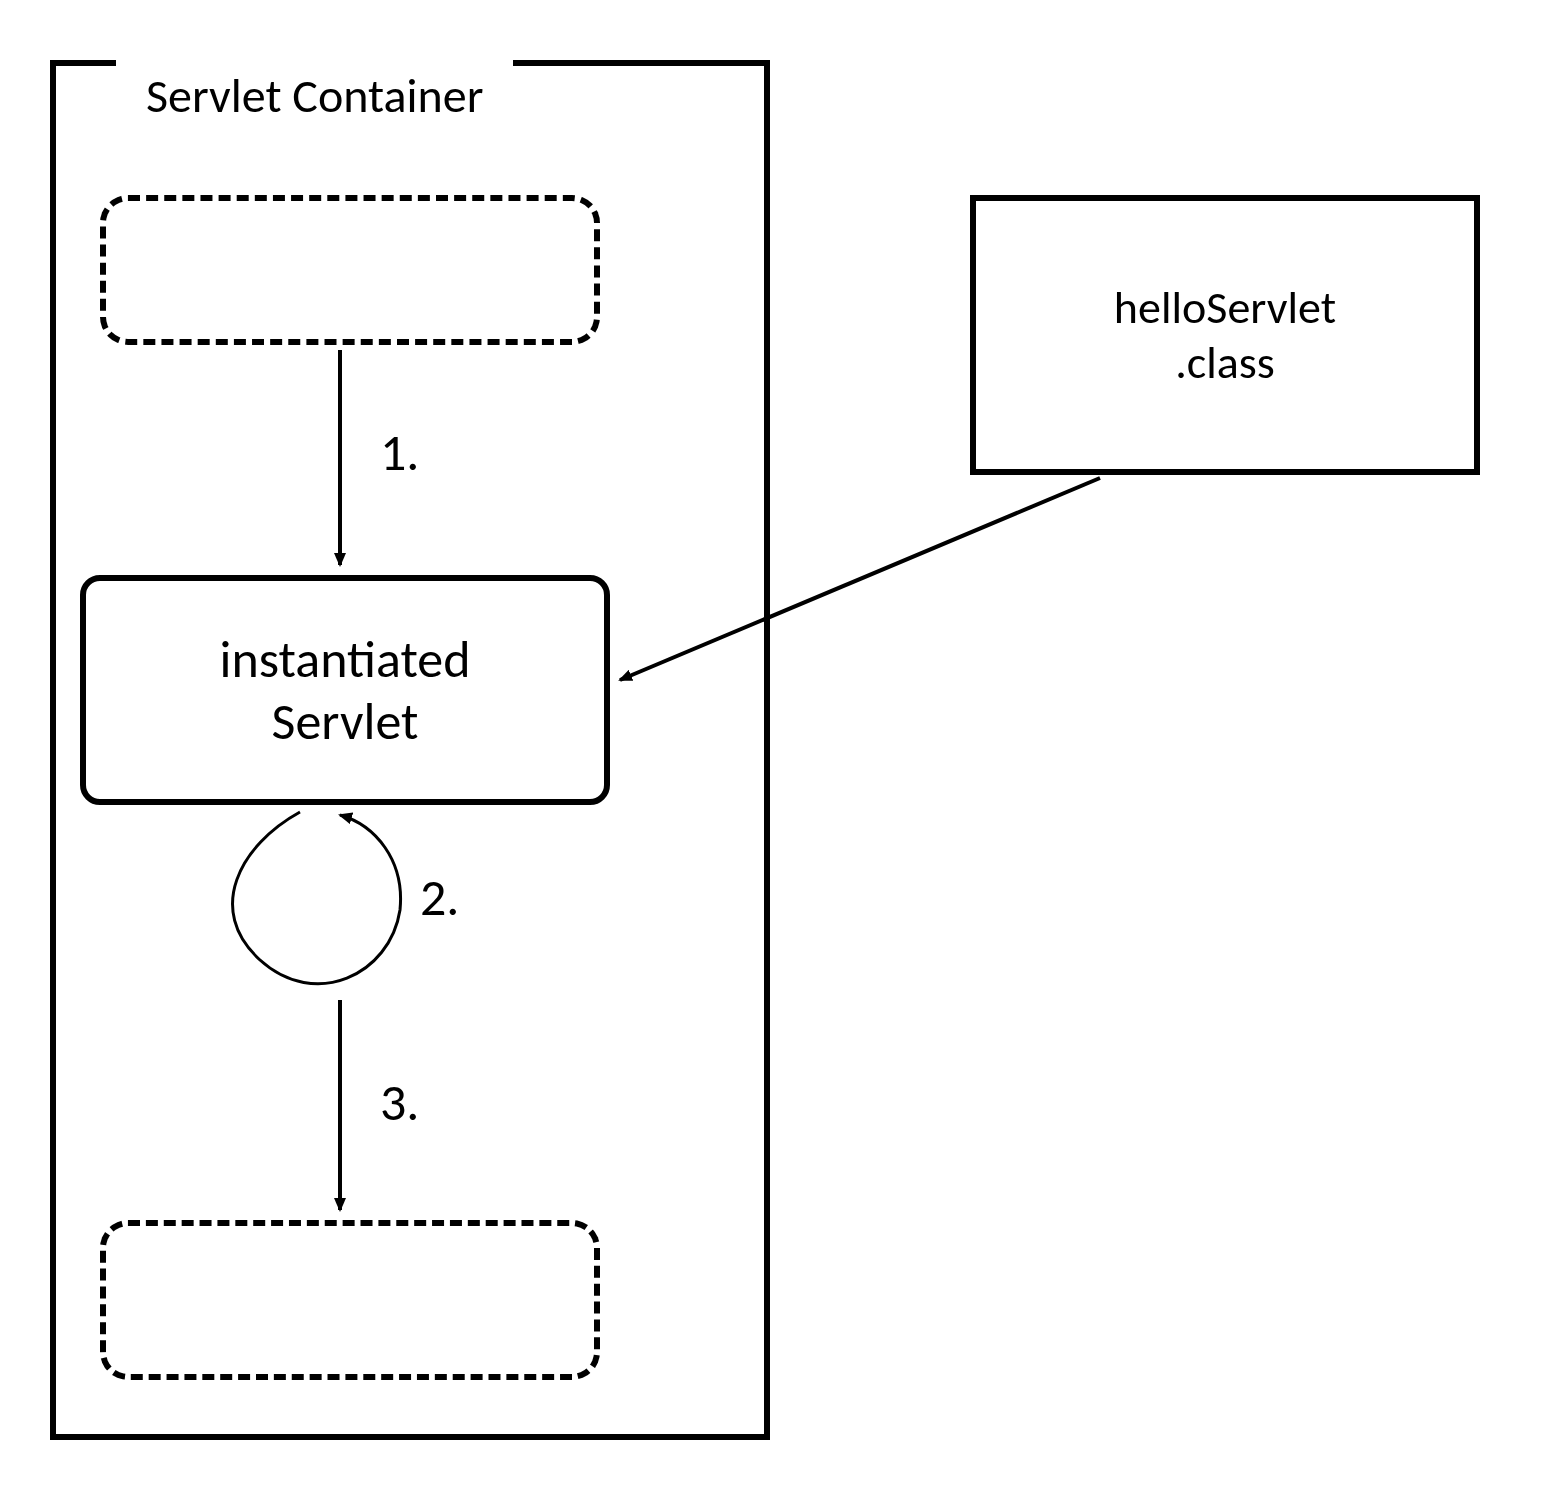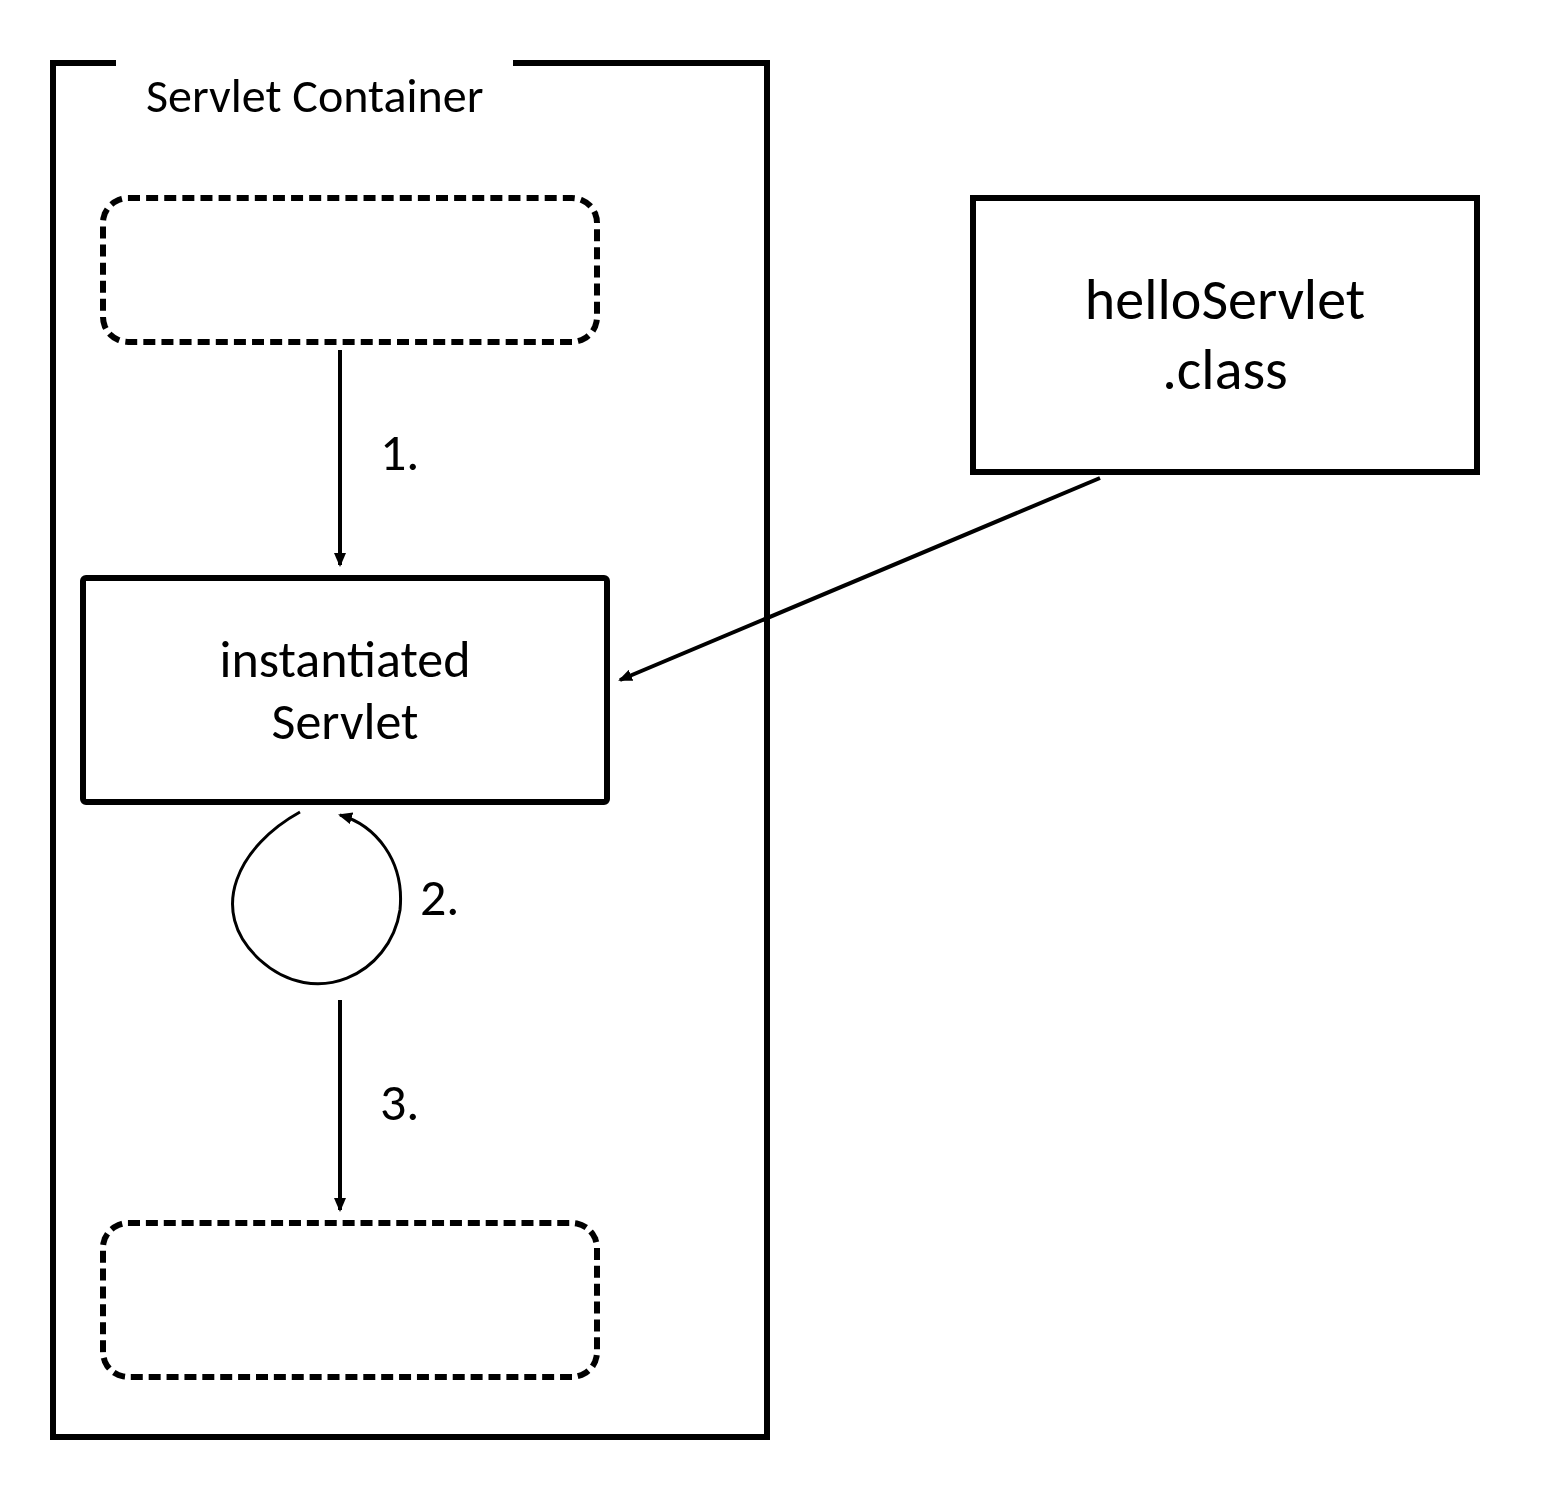--- a/index.html
+++ b/index.html
@@ -52,42 +52,42 @@
       width: 500px;
       height: 160px;
     }
     .solid-box {
       position: absolute;
       left: 40px;
       top: 535px;
       width: 530px;
       height: 230px;
       border: 6px solid #000;
-      border-radius: 6px;
+      border-radius: 20px;
       background: #fff;
       display: flex;
       align-items: center;
       justify-content: center;
       text-align: center;
       font-size: 52px;
       line-height: 1.2;
     }
     .class-box {
       position: absolute;
       left: 930px;
       top: 155px;
       width: 510px;
       height: 280px;
       border: 6px solid #000;
       background: #fff;
       display: flex;
       align-items: center;
       justify-content: center;
       text-align: center;
-      font-size: 58px;
+      font-size: 46px;
       line-height: 1.2;
       padding: 16px;
     }
     .label {
       position: absolute;
       font-size: 52px;
     }
     .label-1 { left: 340px; top: 380px; }
     .label-2 { left: 380px; top: 825px; }
     .label-3 { left: 340px; top: 1030px; }

